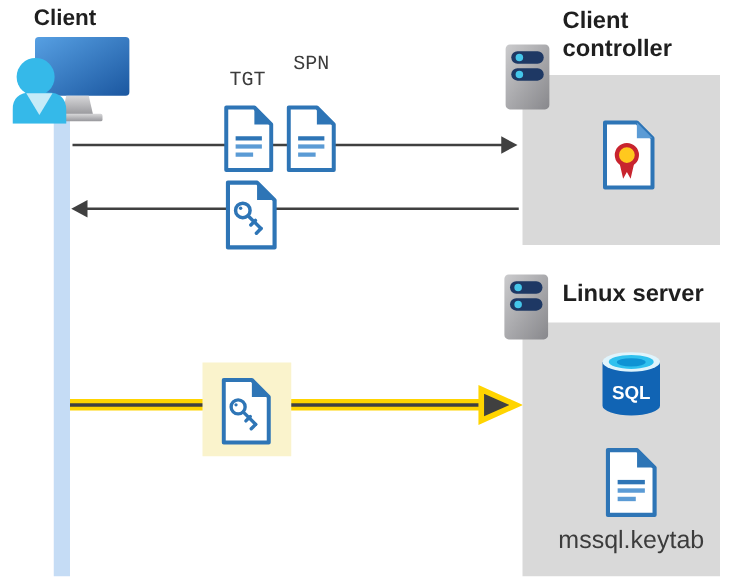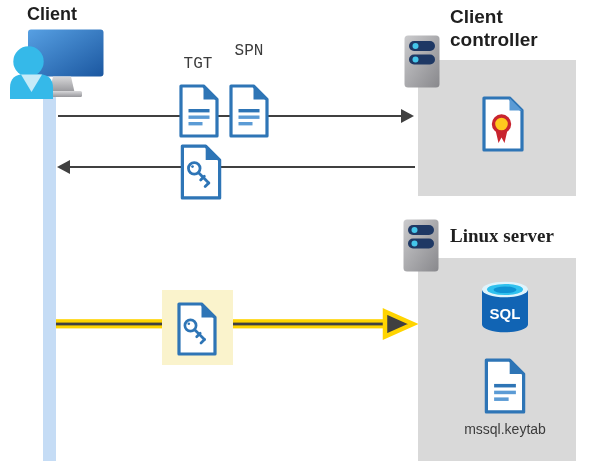--- a/index.html
+++ b/index.html
@@ -2,25 +2,25 @@
 <html style="--doc-blue: #2E75B6; --doc-blue-light: #5B9BD5; --person-cyan: #35B9E9; --arrow-dark: #404040; --lifeline-blue: #C5DCF5; --panel-gray: #D9D9D9; --highlight-yellow: #FFD400; --highlight-bg: #FAF3CC; --sql-blue: #1164B4; --sql-cyan: #30C1EE; --cert-red: #C8242E; --cert-gold: #FFC81E; --server-navy: #1E3864; --server-dot-cyan: #45C6EA; --title-black: #1F1F1F; --label-gray: #3C3C3C;"><head>
 <meta charset="utf-8">
 <style>
   html,body{margin:0;padding:0;background:#fff;}
   .stage{position:relative;width:576px;height:468px;background:#fff;overflow:hidden;
          font-family:"Liberation Sans",sans-serif;}
   .abs{position:absolute;}
   .title{font-weight:bold;color:var(--title-black);font-size:19px;line-height:23px;}
   .client-title{left:27px;top:3px;font-size:18px;}
   .dc-title{left:450px;top:5px;width:130px;}
-  .lx-title{left:450px;top:224px;width:145px;font-family:Liberation Serif, serif;}
+  .lx-title{left:450px;top:224px;width:145px;}
   .small-label{font-size:16px;color:var(--label-gray);text-align:center;font-family:Liberation Mono, monospace;}
   .tgt-label{left:176px;top:55px;width:44px;}
   .spn-label{left:227px;top:42px;width:44px;}
-  .keytab-label{left:418px;top:421px;width:174px;font-size:14px;color:var(--label-gray);text-align:center;}
+  .keytab-label{left:418px;top:421px;width:174px;font-size:20px;color:var(--label-gray);text-align:center;}
   .lifeline{left:43px;top:95px;width:13px;height:366px;background:var(--lifeline-blue);}
   .panel{background:var(--panel-gray);}
   .dc-panel{left:418px;top:60px;width:174px;height:136px;}
   .lx-panel{left:418px;top:258px;width:174px;height:203px;}
   .hline{height:2px;background:var(--arrow-dark);}
   .line1{left:58px;top:115px;width:344px;}
   .line2{left:69px;top:166px;width:346px;}
   .arrowhead{width:0;height:0;border-top:7px solid transparent;border-bottom:7px solid transparent;}
   .ah-right{left:401px;top:109px;border-left:13px solid var(--arrow-dark);}
   .ah-left{left:57px;top:160px;border-right:13px solid var(--arrow-dark);}

